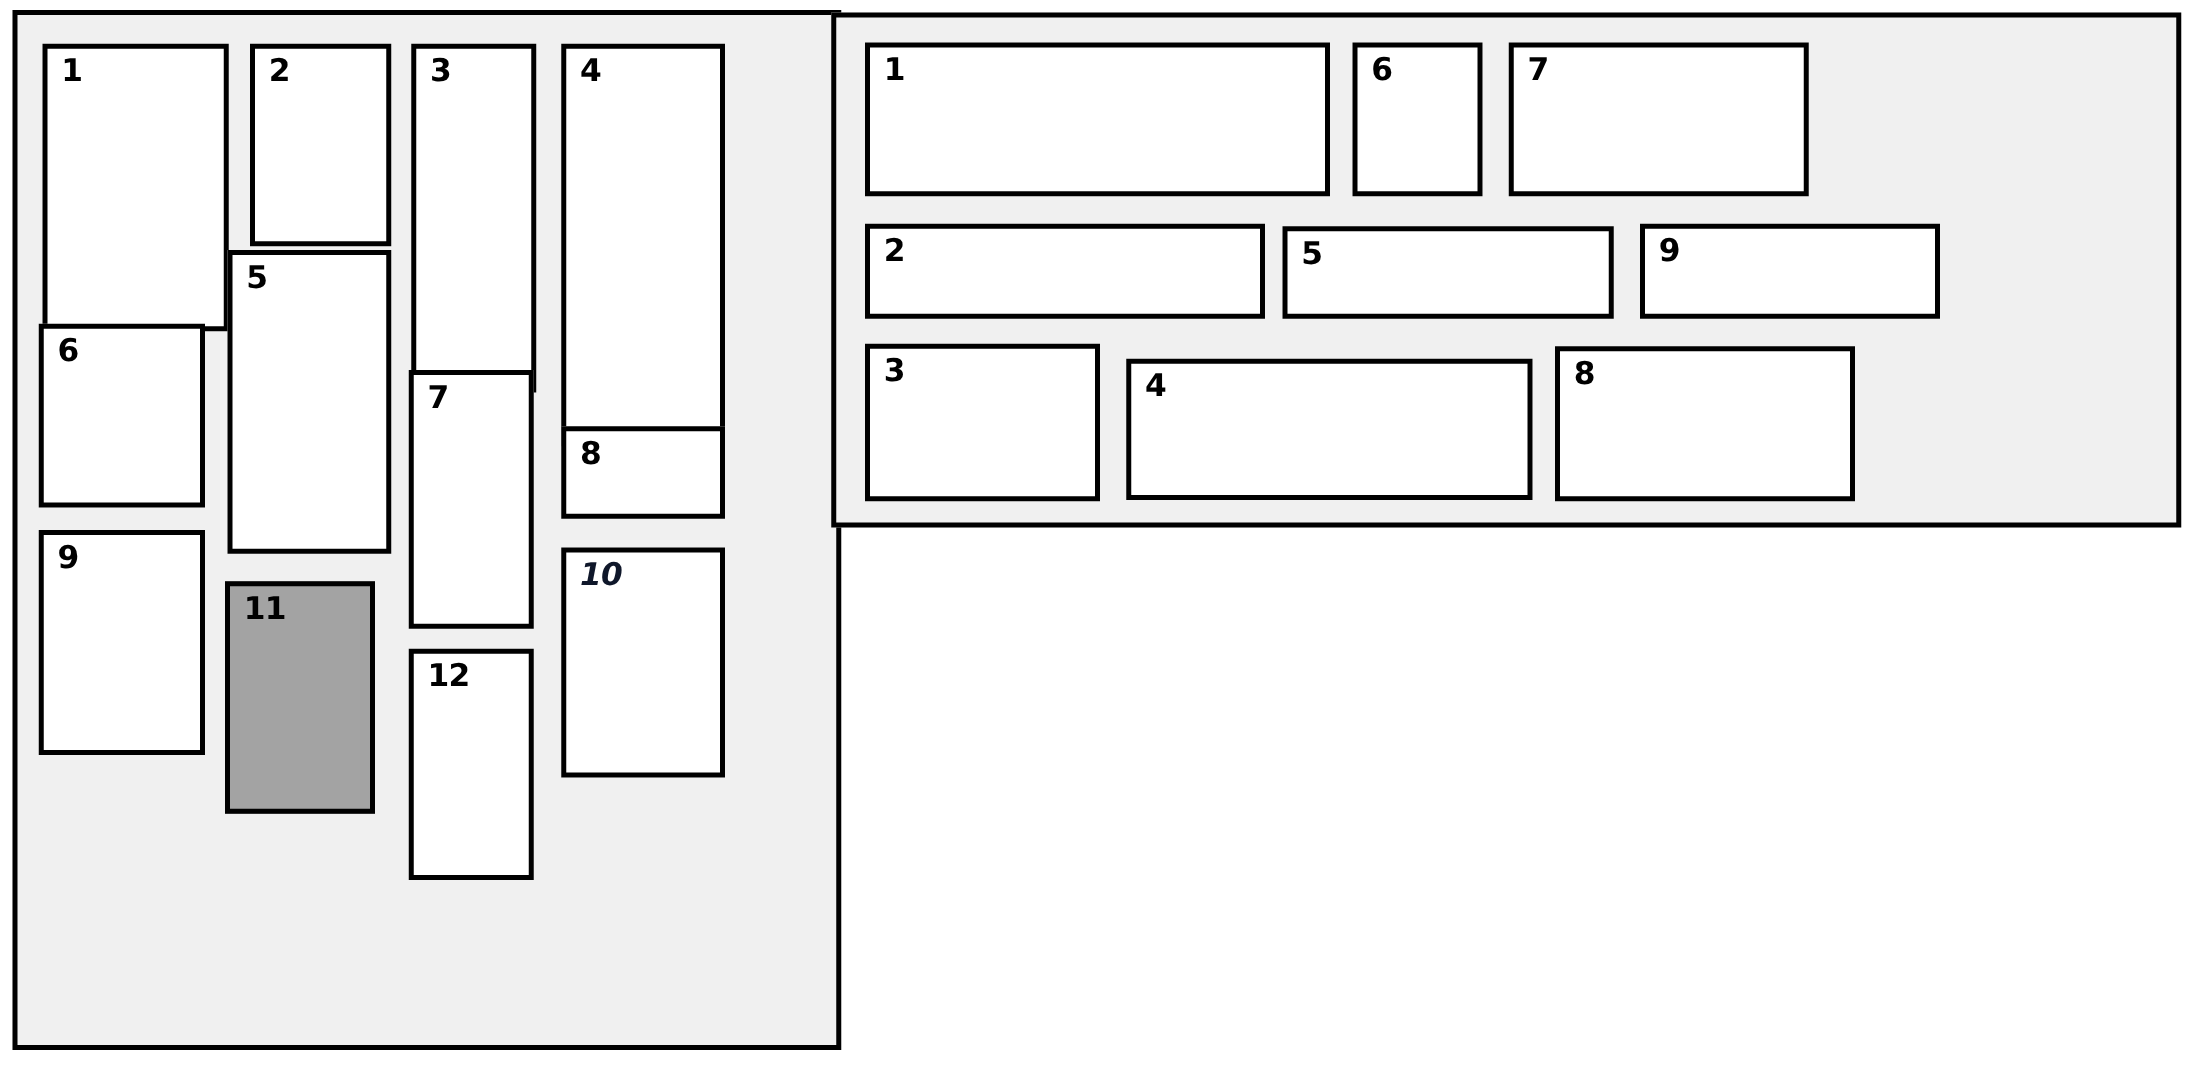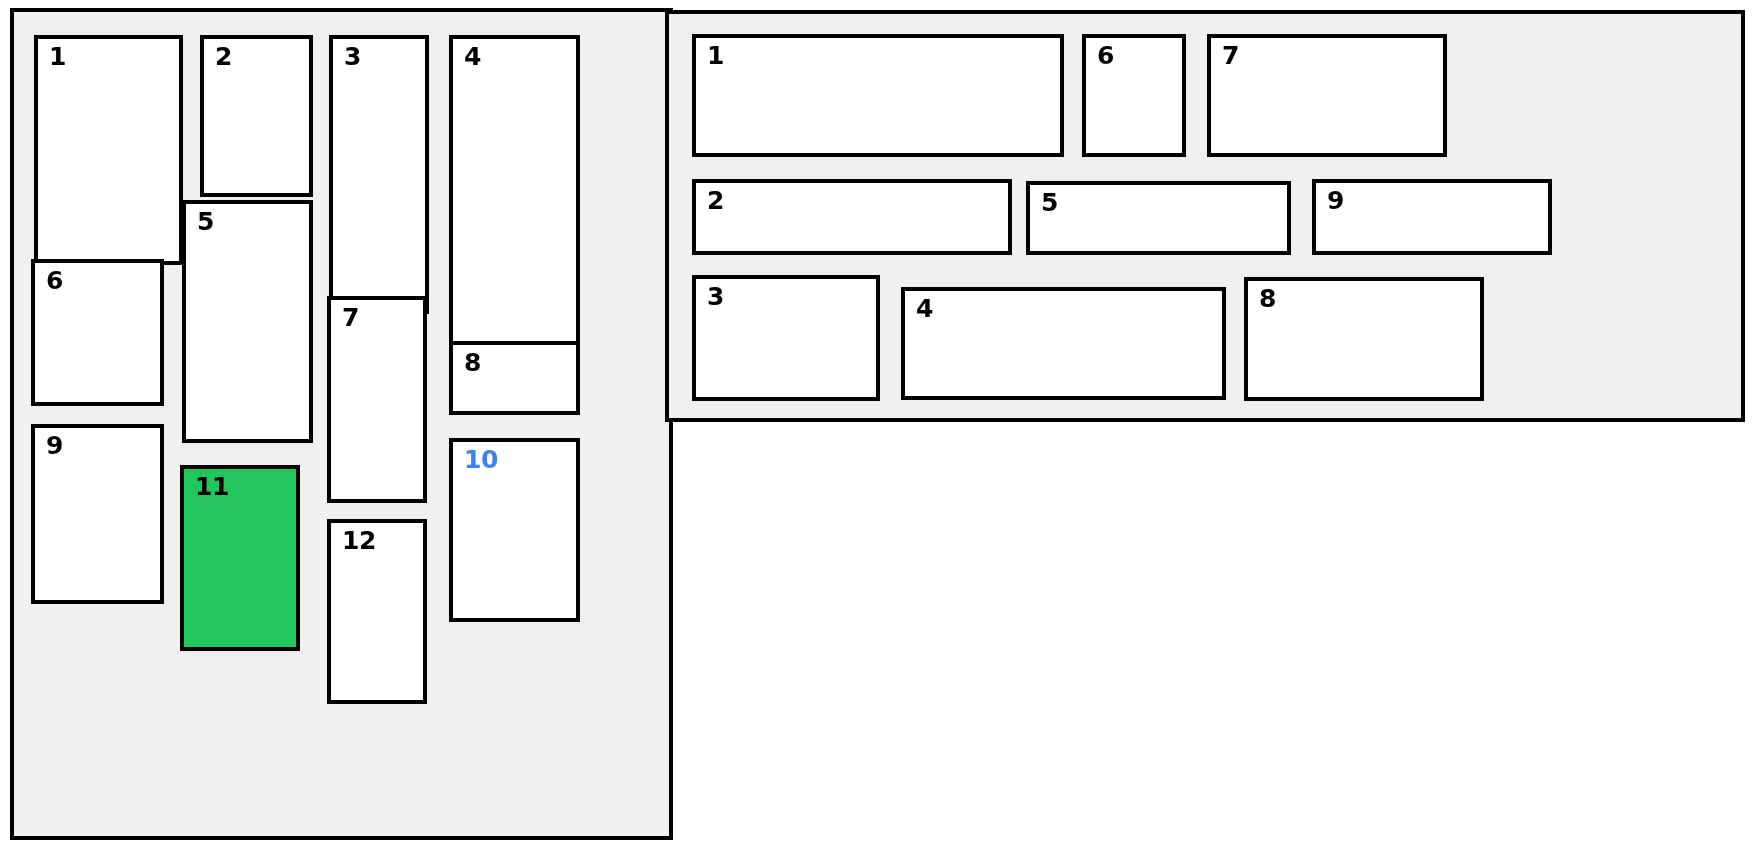--- a/index.html
+++ b/index.html
@@ -78,23 +78,23 @@
       <div class="box" style="left: 313px; top: 284px; width: 100px; height: 207px; background: rgb(255, 255, 255); border-color: rgb(0, 0, 0);">
         <span class="box-label" style="color: rgb(0, 0, 0);">7</span>
       </div>
       <div class="box" style="left: 435px; top: 329px; width: 131px; height: 74px; background: rgb(255, 255, 255); border-color: rgb(0, 0, 0);">
         <span class="box-label" style="color: rgb(0, 0, 0);">8</span>
       </div>
       <div class="box" style="left: 17px; top: 412px; width: 133px; height: 180px; background: rgb(255, 255, 255); border-color: rgb(0, 0, 0);">
         <span class="box-label" style="color: rgb(0, 0, 0);">9</span>
       </div>
       <div class="box" style="left: 435px; top: 426px; width: 131px; height: 184px; background: rgb(255, 255, 255); border-color: rgb(0, 0, 0);">
-        <span class="box-label" style="color: #3b82f6;">10</span>
+        <span class="box-label" style="color: #0f172a; font-style: italic;">10</span>
       </div>
-      <div class="box" style="left: 166px; top: 453px; width: 120px; height: 186px; background: #22c55e; border-color: rgb(0, 0, 0);">
+      <div class="box" style="left: 166px; top: 453px; width: 120px; height: 186px; background: #a3a3a3; border-color: rgb(0, 0, 0);">
         <span class="box-label" style="color: rgb(0, 0, 0);">11</span>
       </div>
       <div class="box" style="left: 313px; top: 507px; width: 100px; height: 185px; background: rgb(255, 255, 255); border-color: rgb(0, 0, 0); padding-left: 24px;">
         <span class="box-label" style="color: rgb(0, 0, 0);">12</span>
       </div>
     </div>
     <div class="panel" style="left: 665px; top: 10px; width: 1080px; height: 412px; background: rgb(240, 240, 240); border-color: rgb(0, 0, 0);">
       <div class="box" style="left: 23px; top: 20px; width: 372px; height: 123px; background: rgb(255, 255, 255); border-color: rgb(0, 0, 0);">
         <span class="box-label" style="color: rgb(0, 0, 0);">1</span>
       </div>

